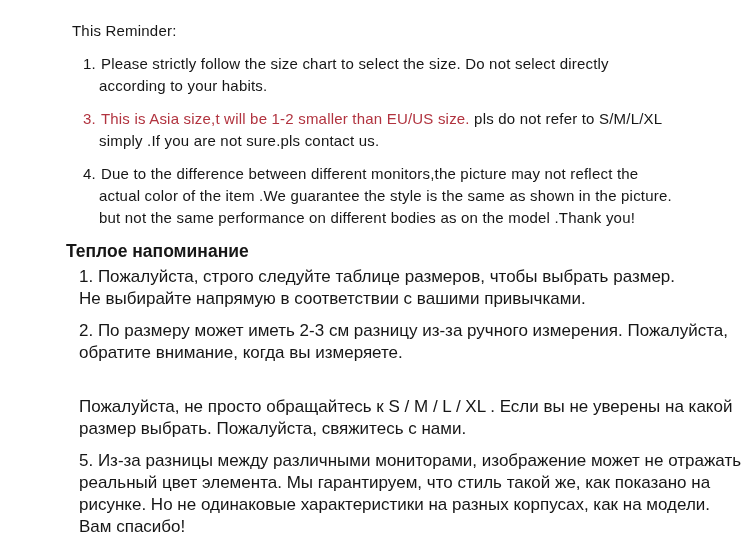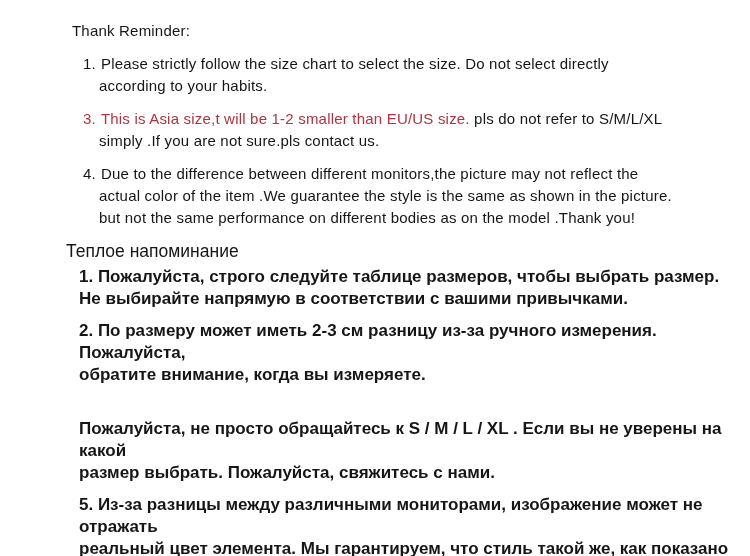--- a/index.html
+++ b/index.html
@@ -44,39 +44,38 @@
   }
 
   
   .ru-section {
     margin: 8px 8px 0 66px;
     font-size: 17px;
     line-height: 22px;
   }
   .ru-heading {
     font-size: 17.5px;
-    font-weight: normal;
+    font-weight: bold;
     margin: 0 0 4px 0;
     line-height: 22px;
   }
   .ru-item {
     margin: 0 0 10px 13px;
     white-space: pre-line;
-    font-weight: bold;
   }
 
   .red { color: #b1333f; }
 </style>
 </head>
 <body>
 
 <div class="page">
 
   <section class="en-section">
-    <h2 class="en-heading">Thank Reminder:</h2>
+    <h2 class="en-heading">This Reminder:</h2>
     <p class="en-item"><span class="num">1.</span><span class="txt">Please strictly follow the size chart to select the size. Do not select directly
 according to your habits.</span></p>
     <p class="en-item"><span class="num red">3.</span><span class="txt red">This is Asia size,t will be 1-2 smaller than EU/US size.</span><span class="txt"> pls do not refer to S/M/L/XL
 simply .If you are not sure.pls contact us.</span></p>
     <p class="en-item"><span class="num">4.</span><span class="txt">Due to the difference between different monitors,the picture may not reflect the
 actual color of the item .We guarantee the style is the same as shown in the picture.
 but not the same performance on different bodies as on the model .Thank you!</span></p>
   </section>
 
   <section class="ru-section">

